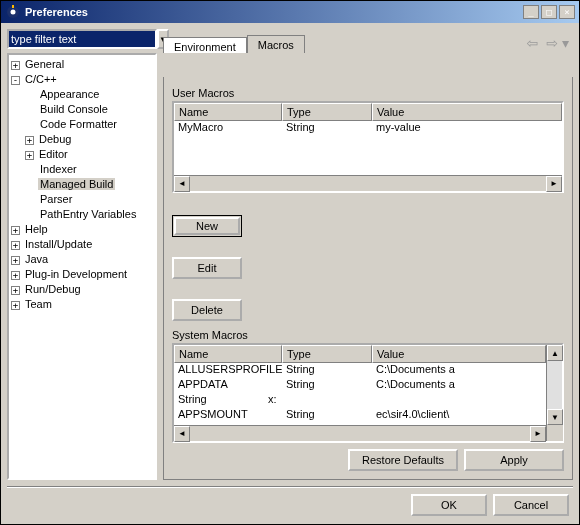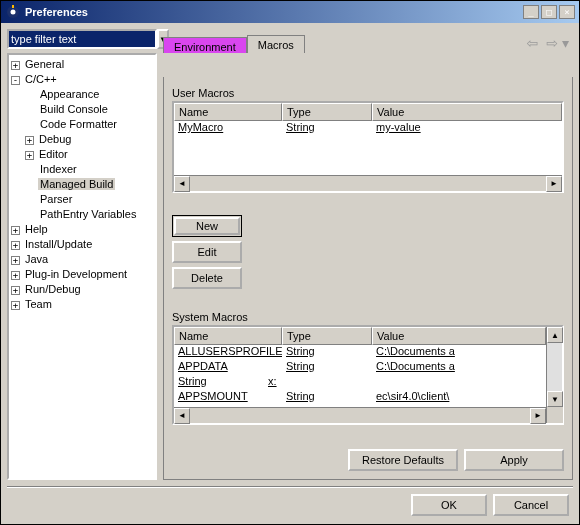--- a/index.html
+++ b/index.html
@@ -22,43 +22,43 @@
   .tree li { line-height: 15px; white-space: nowrap; }
   .tree .toggle { display: inline-block; width: 9px; height: 9px; border: 1px solid #808080; text-align: center; line-height: 7px; font-size: 9px; margin-right: 3px; background:#fff; color:#000; font-family:monospace;}
   .tree .sp { display: inline-block; width: 13px; }
   .tree .lbl { padding: 0 2px; }
   .tree .sel { background: #d4d0c8; }
   .rightpanel { flex: 1; display: flex; flex-direction: column; min-width: 0;}
   .rhead { display: flex; align-items: center; height: 28px; }
   .rhead h2 { font-size: 13px; font-weight: bold; flex: 1; }
   .navarrow { color: #999; font-size: 14px; padding: 0 4px; }
   .tabgroup { flex: 1; border: 1px solid #808080; border-top:none; background: #d4d0c8; margin-top: 6px; display:flex; flex-direction:column; padding: 8px; min-height:0; position:relative;}
-  .tab { padding: 3px 10px; border: 1px solid #808080; border-bottom: none; background: #d946ef; font-size:11px; position:relative; top:-18px; height:18px;}
+  .tab { padding: 3px 10px; border: 1px solid #808080; border-bottom: none; background: #ffffff; font-size:11px; position:relative; top:-18px; height:18px;}
   .tab.inactive { top: -16px; height:16px;}
   .tab.active { background: #d4d0c8; z-index:2;}
   .section-label { margin-top: 2px; margin-bottom: 2px; }
   .tablewrap { border: 2px inset #fff; background: #fff; display:flex; flex-direction:column; height: 92px; }
   .tablewrap.system { height: 100px; }
   .tblhead { display: flex; background: #d4d0c8; height: 18px; flex-shrink:0;}
   .tblhead .th { border: 1px solid; border-color: #fff #808080 #808080 #fff; padding: 2px 4px; overflow:hidden;}
   .tbody { flex:1; overflow:hidden;}
   .trow { display: flex; height: 15px; }
-  .trow .td { padding: 0 4px; overflow: hidden; white-space: nowrap; text-decoration: underline; }
+  .trow .td { padding: 0 4px; overflow: hidden; white-space: nowrap; }
   .c1 { width: 108px; flex-shrink:0;} .c2 { width: 90px;flex-shrink:0; } .c3 { flex: 1; }
   .hscroll { height: 16px; background: #d4d0c8; border-top: 1px solid #808080; display:flex; align-items:center;}
   .sbtn { width:16px; height:16px; background:#d4d0c8; border:1px solid; border-color:#fff #808080 #808080 #fff; display:flex;align-items:center;justify-content:center;font-size:8px;}
   .strack { flex:1; background:#e0e0e0;}
   .vscroll { width:16px; background:#d4d0c8; border-left:1px solid #808080; display:flex;flex-direction:column;}
   .userblock { display:flex; gap:6px;flex-direction:column; }
   .userleft { flex:1; min-width:0;}
-  .sidebtns { display:flex; flex-direction:column; gap:4px; width:70px; padding-top:16px;}
+  .sidebtns { display:flex; flex-direction:column; gap:20px; width:70px; padding-top:16px;}
   .btn { height: 22px; background: #d4d0c8; border: 2px outset #fff; font-size: 11px; display:flex;align-items:center;justify-content:center; cursor:default;}
   .btn.default { border: 1px solid #000; padding:1px; }
   .btn.default .inner { border:2px outset #fff; flex:1; height:100%; display:flex;align-items:center;justify-content:center;}
-  .systemblock { margin-top:20px; display:flex; flex-direction:column; flex:1; min-height:0;}
+  .systemblock { margin-top:6px; display:flex; flex-direction:column; flex:1; min-height:0;}
   .systemblock .tablewrap { display:flex;}
   .systemblock .tblmain { flex:1; display:flex; flex-direction:column; min-width:0;}
   .bottomrow { display:flex; justify-content:flex-end; gap:6px; margin-top:8px;}
   .bottomrow .btn { width: 100px;}
   .dlgbtns { display:flex; justify-content:flex-end; gap:6px; padding: 6px 10px 8px; }
   .dlgbtns .btn { width: 76px;}
   .sep { height:1px; border-top:1px solid #808080; border-bottom:1px solid #fff; margin: 0 6px;}
 </style>
 </head>
 <body>

